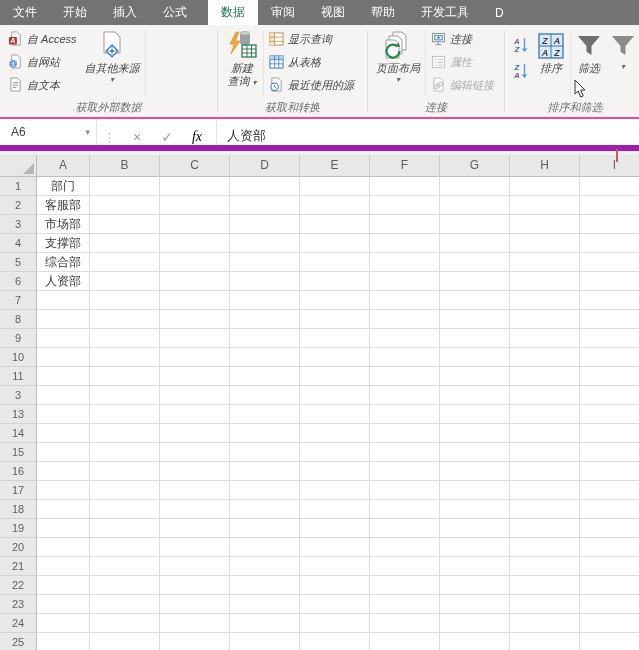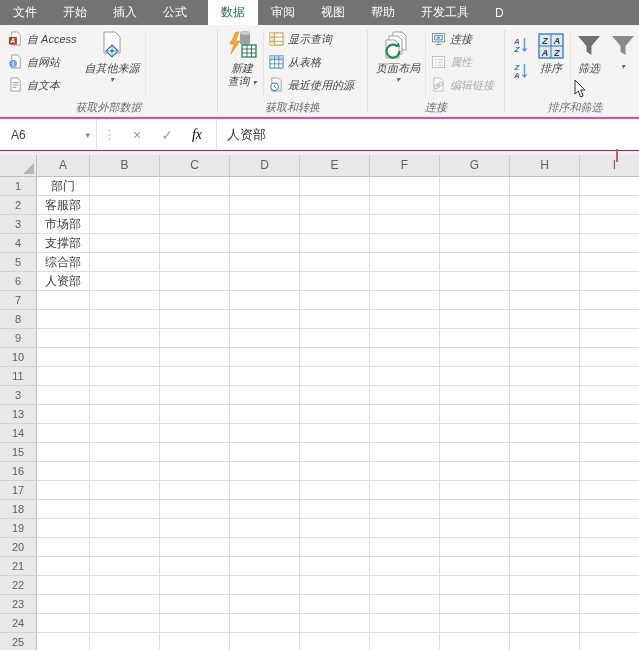--- a/index.html
+++ b/index.html
@@ -29,22 +29,22 @@
           height: 23px; padding: 0 4px; white-space: nowrap; }
   .sbtn svg { flex: none; }
   .bbtn { display: flex; flex-direction: column; align-items: center; justify-content: flex-start;
           font-size: 11px; color: #444; padding: 3px 4px 0; text-align: center; line-height: 13px;
           white-space: nowrap; }
   .bbtn .bicon { height: 32px; display: flex; align-items: center; justify-content: center; }
   .caret { font-size: 8px; color: #666; line-height: 9px; }
   .disabled { color: #aaa; }
 
   
-  .fbar { height: 32px; background: #fff; display: flex; align-items: center;
-          border-bottom: 1px solid #a21caf; }
+  .fbar { height: 32px; background: #fff; display: flex; align-items: flex-end;
+          border-bottom: 6px solid #a21caf; }
   .namebox { width: 97px; height: 100%; display: flex; align-items: center;
              padding: 0 6px 0 11px; font-size: 12px; color: #444;
              border-right: 1px solid #e3e3e3; }
   .namebox .nb-text { flex: 1; }
   .nb-caret { color: #8a8a8a; font-size: 9px; }
   .fdots { color: #b8b8b8; padding: 0 6px; font-size: 13px; }
   .fbtn { width: 30px; text-align: center; color: #9a9a9a; font-size: 14px; }
   .fbtn.fx { font-family: "Liberation Serif", serif; font-style: italic; color: #000000; font-size: 14px; }
   .fsep { width: 1px; height: 100%; background: #e3e3e3; margin-left: 4px; }
   .fvalue { padding-left: 10px; color: #333; font-size: 13px; }

